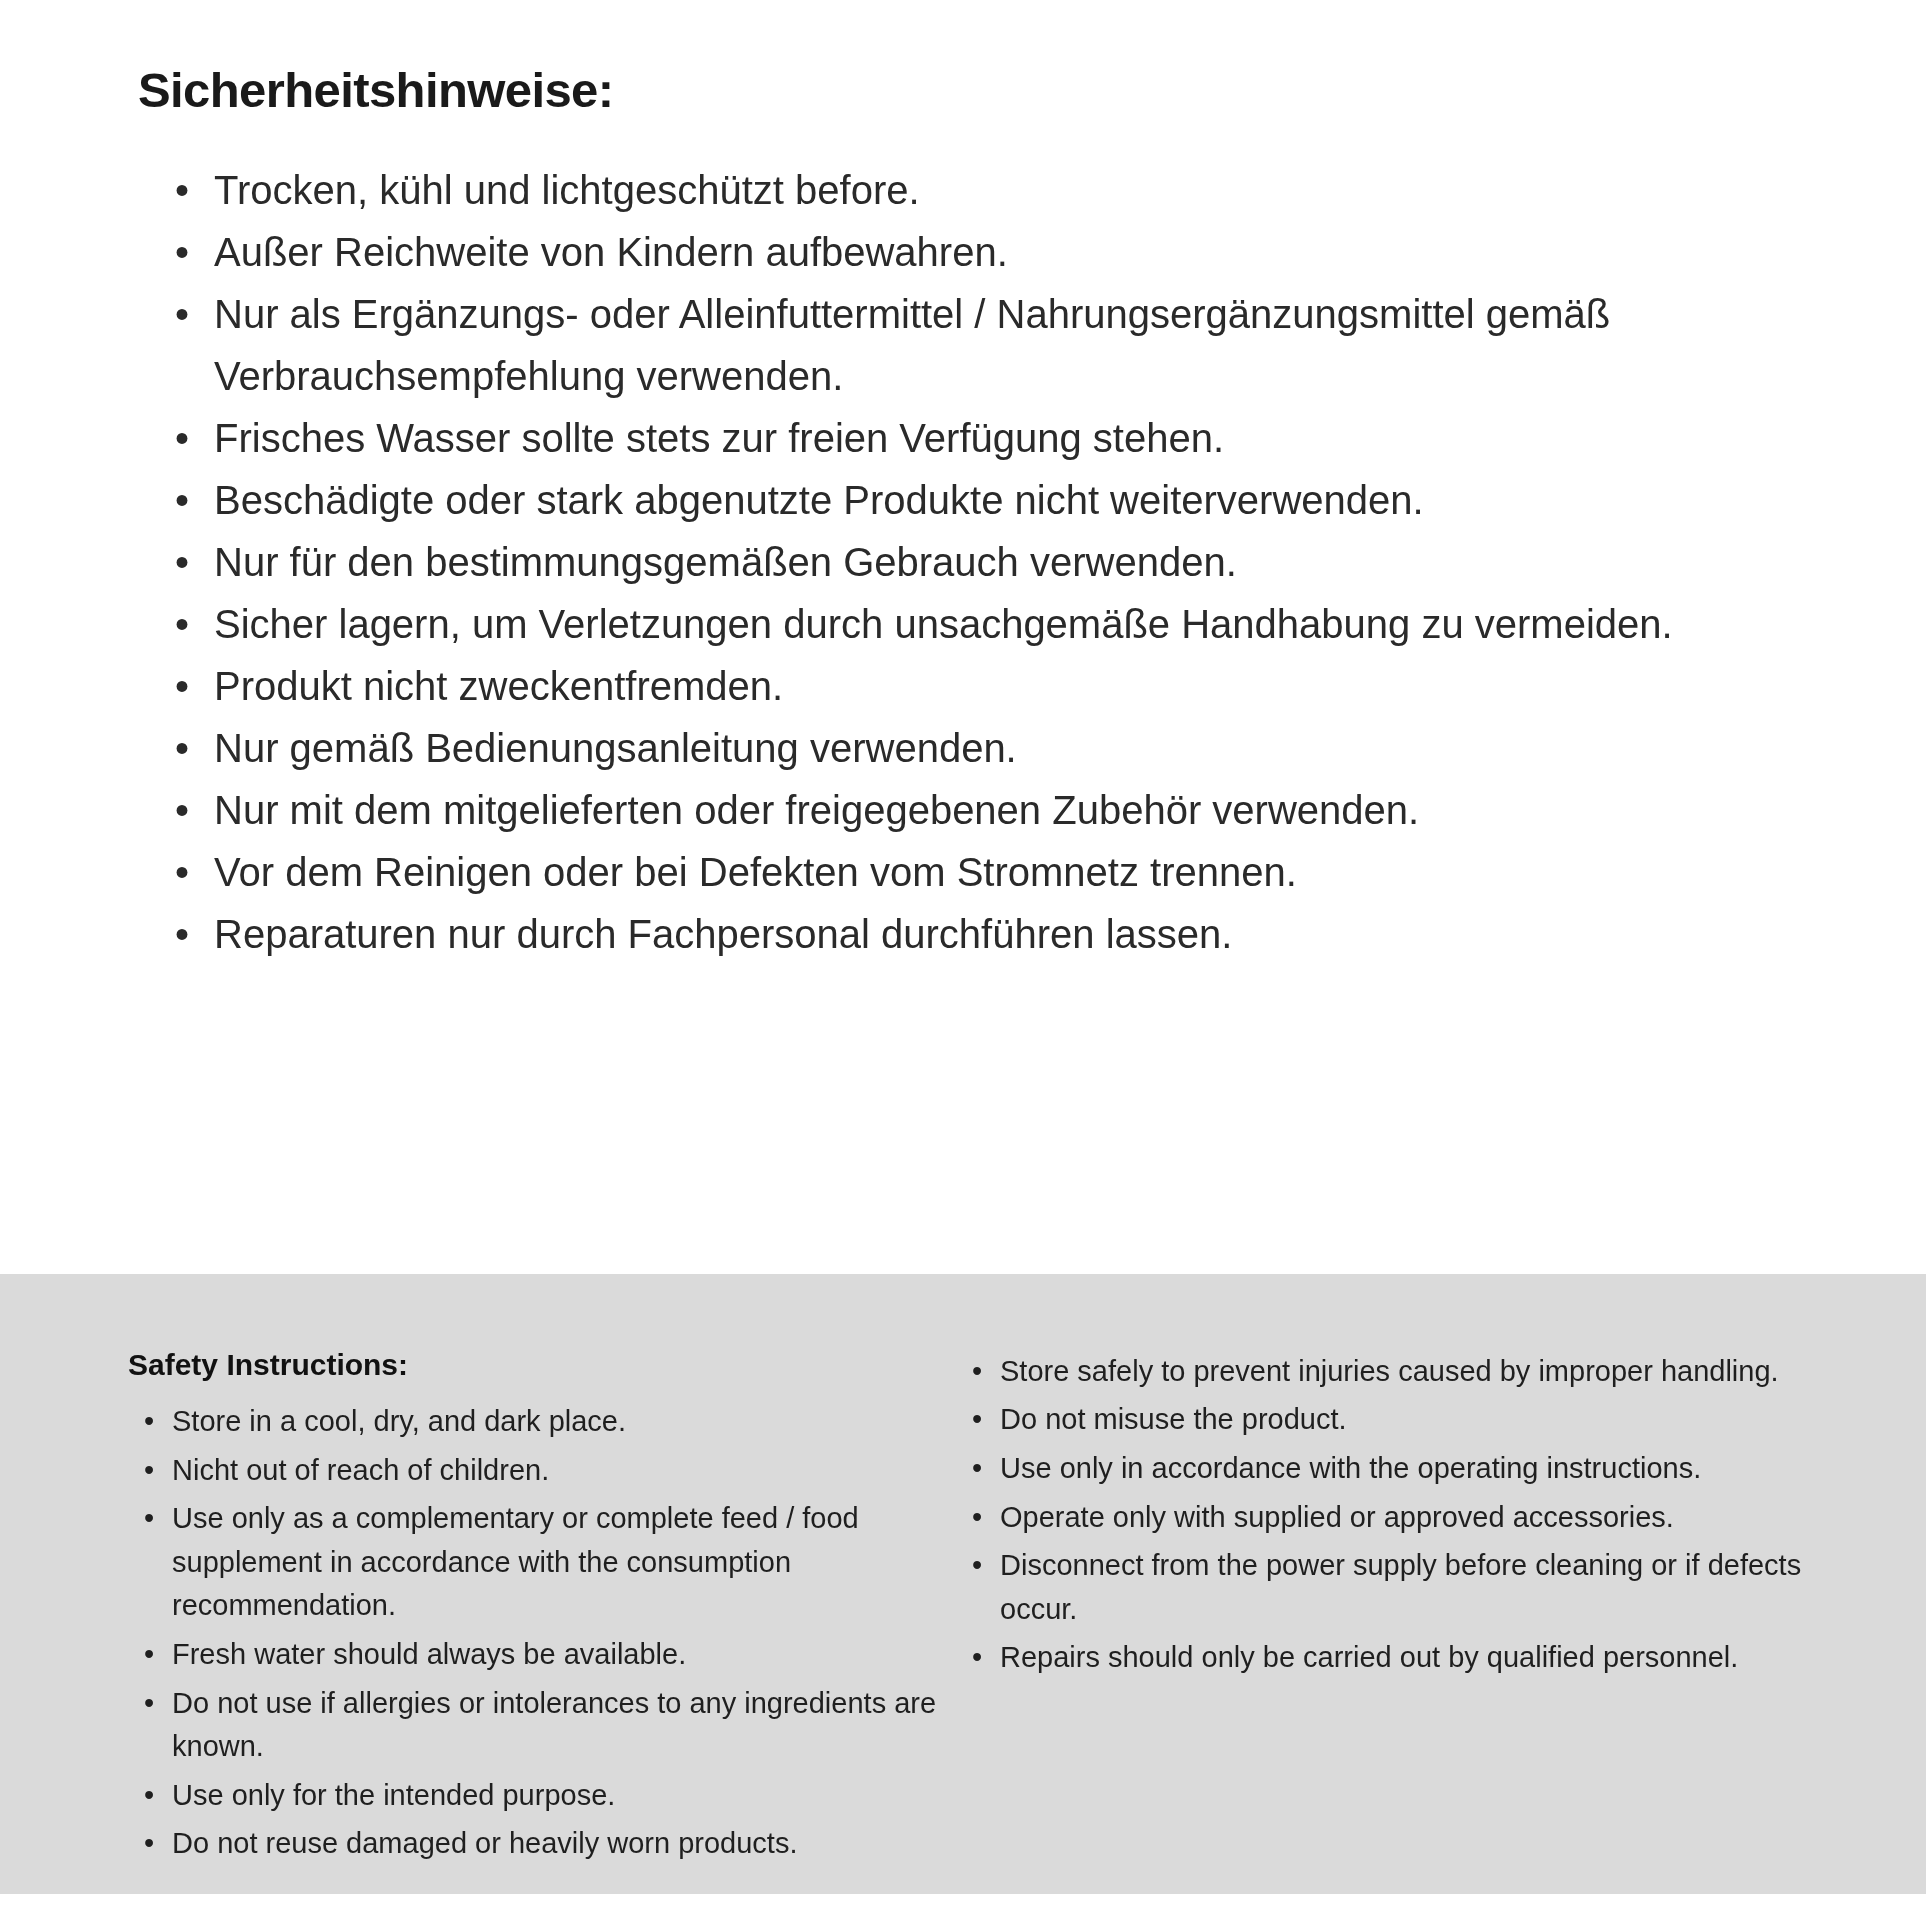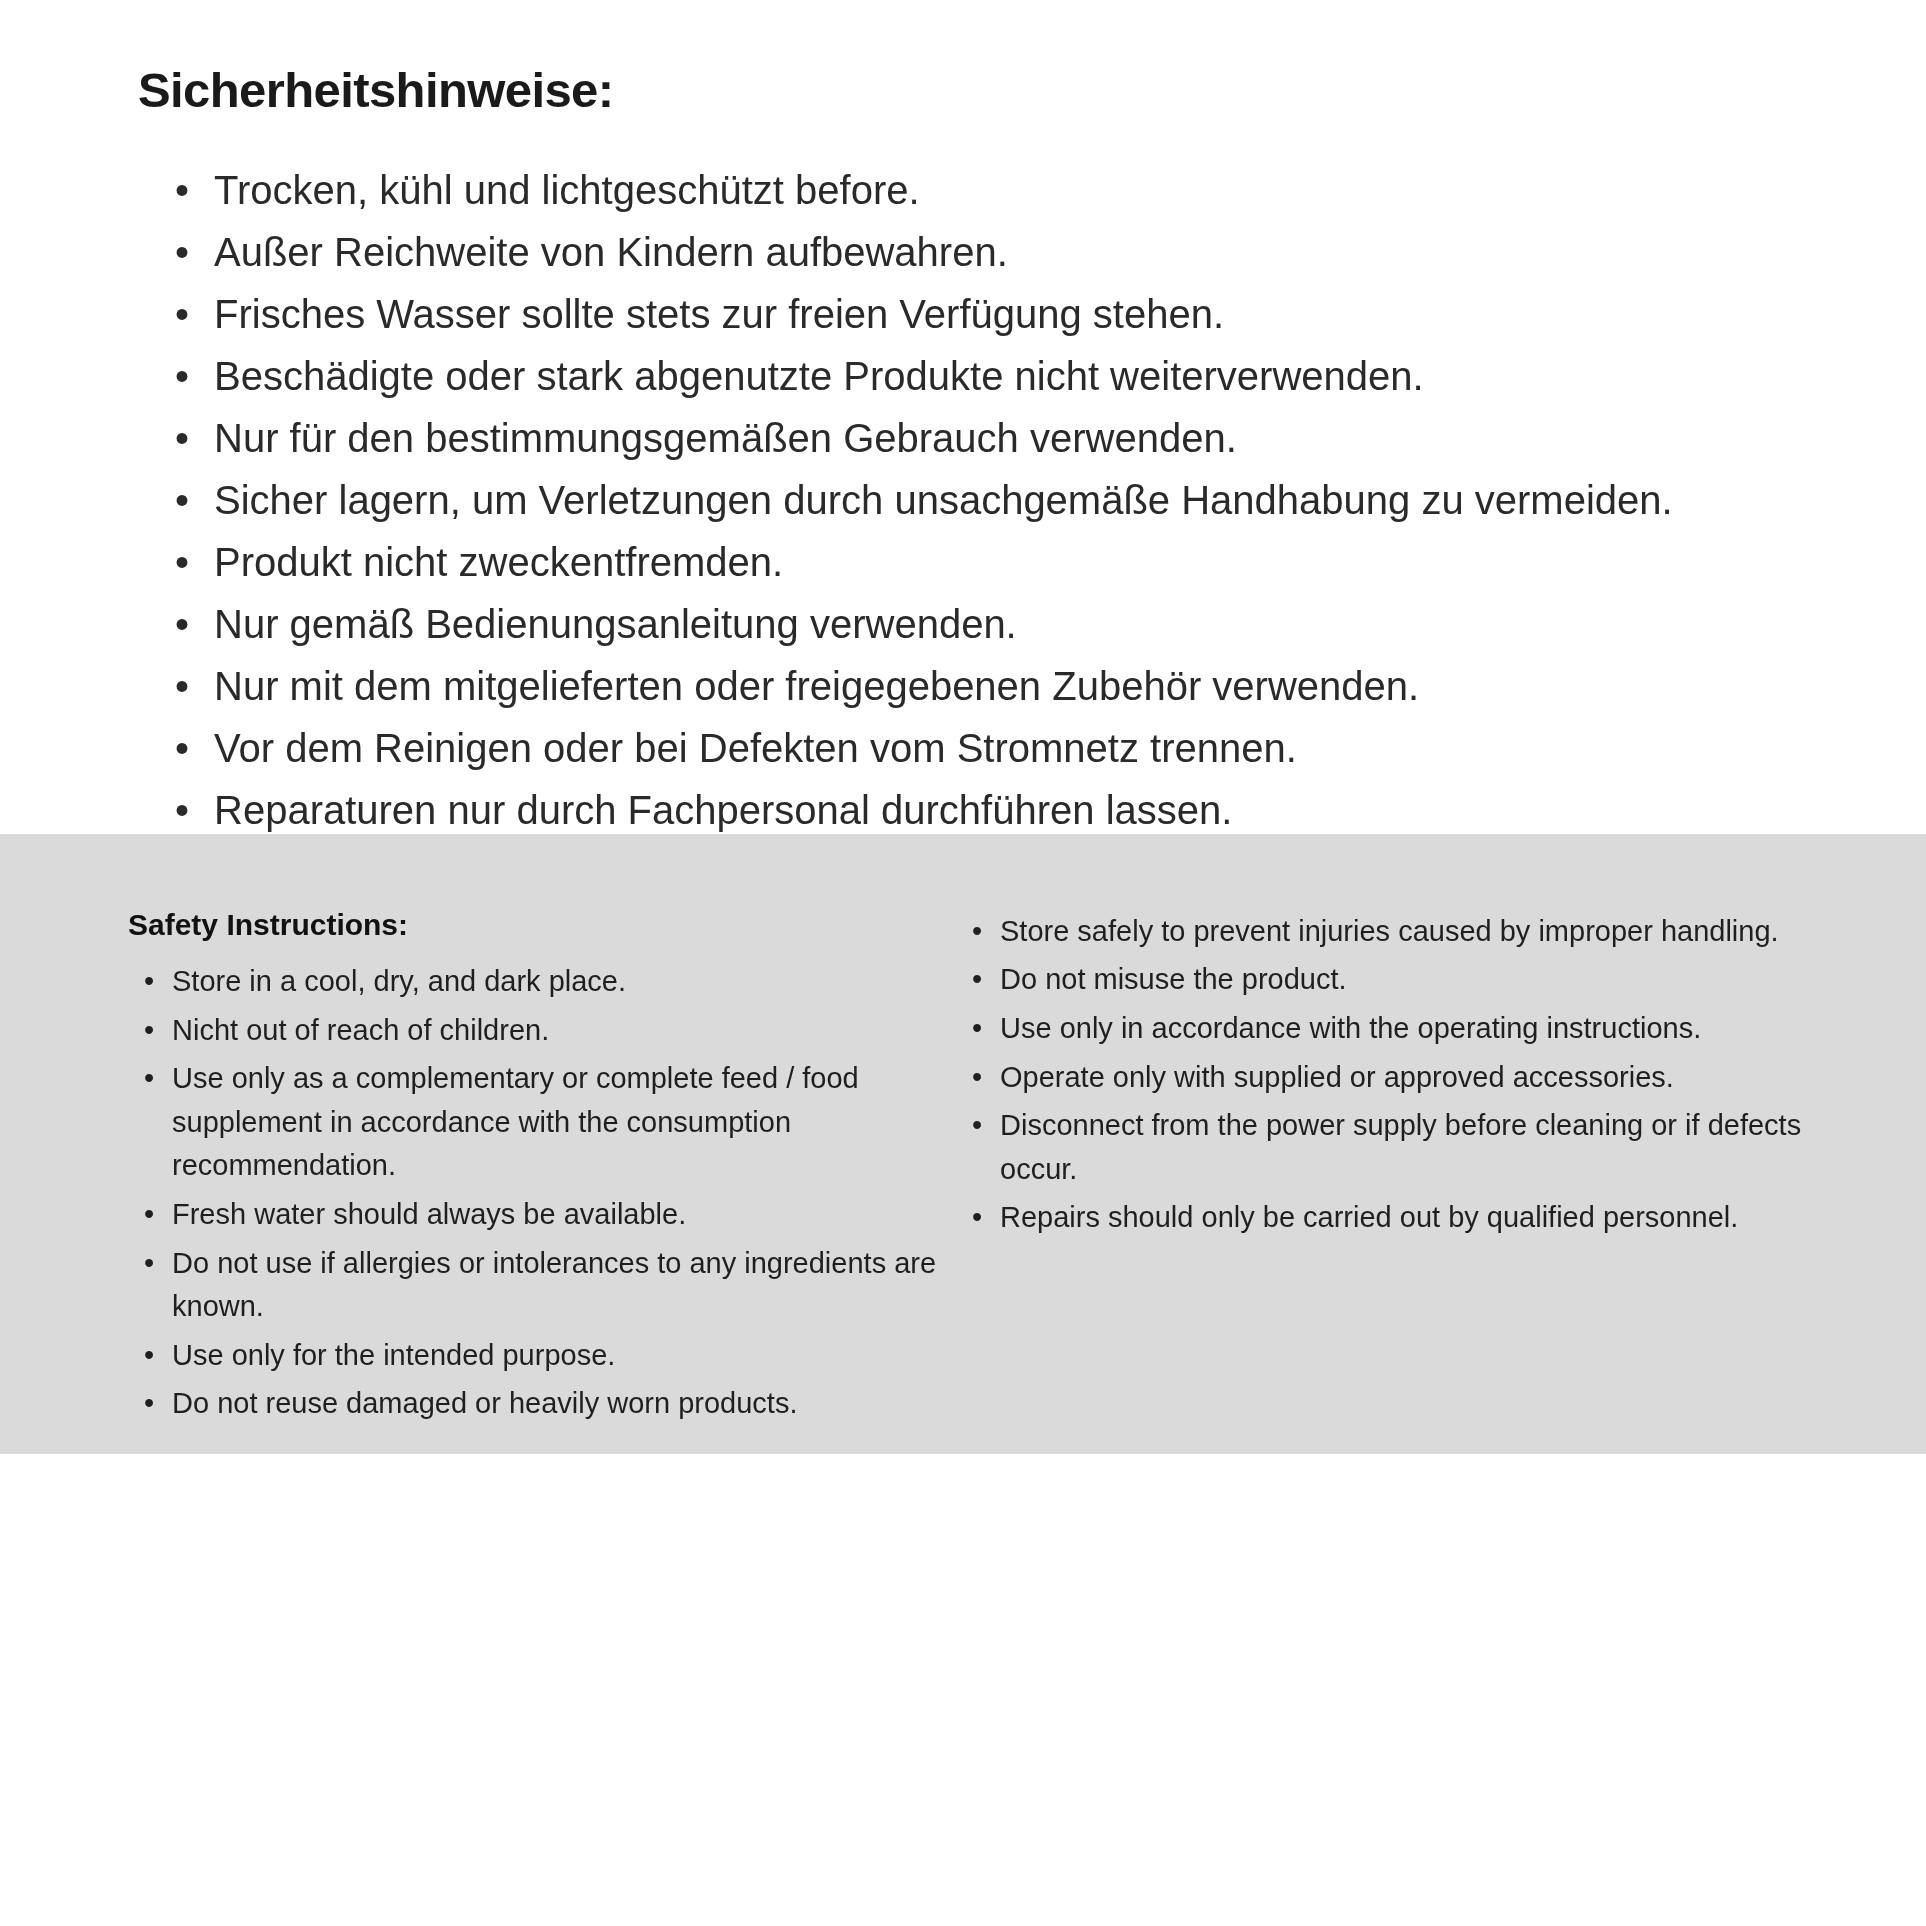--- a/index.html
+++ b/index.html
@@ -1,20 +1,20 @@
 <!DOCTYPE html>
 <html style="font-size:10.3px"><head>
 <meta charset="utf-8">
 <style>
   html, body { margin: 0; padding: 0; }
   body { background: #ffffff; }
   .page {
     position: relative;
     width: 1926px;
-    height: 1454px;
+    height: 1894px;
     background: #ffffff;
     font-family: "Liberation Sans", sans-serif;
     color: #212121;
     overflow: hidden;
     box-sizing: border-box;
   }
 
   
   .de-section {
     padding: 61px 103px 0 138px;
@@ -92,20 +92,21 @@
 </head>
 <body>
 
 <div class="page">
 
   <section class="de-section">
     <h1 class="de-heading">Sicherheitshinweise:</h1>
     <ul class="de-list">
       <li>Trocken, kühl und lichtgeschützt before.</li>
       <li>Außer Reichweite von Kindern aufbewahren.</li>
+      <li>Nur als Ergänzungs- oder Alleinfuttermittel / Nahrungsergänzungsmittel gemäß Verbrauchsempfehlung verwenden.</li>
       <li>Frisches Wasser sollte stets zur freien Verfügung stehen.</li>
       <li>Beschädigte oder stark abgenutzte Produkte nicht weiterverwenden.</li>
       <li>Nur für den bestimmungsgemäßen Gebrauch verwenden.</li>
       <li>Sicher lagern, um Verletzungen durch unsachgemäße Handhabung zu vermeiden.</li>
       <li>Produkt nicht zweckentfremden.</li>
       <li>Nur gemäß Bedienungsanleitung verwenden.</li>
       <li>Nur mit dem mitgelieferten oder freigegebenen Zubehör verwenden.</li>
       <li>Vor dem Reinigen oder bei Defekten vom Stromnetz trennen.</li>
       <li>Reparaturen nur durch Fachpersonal durchführen lassen.</li>
     </ul>

